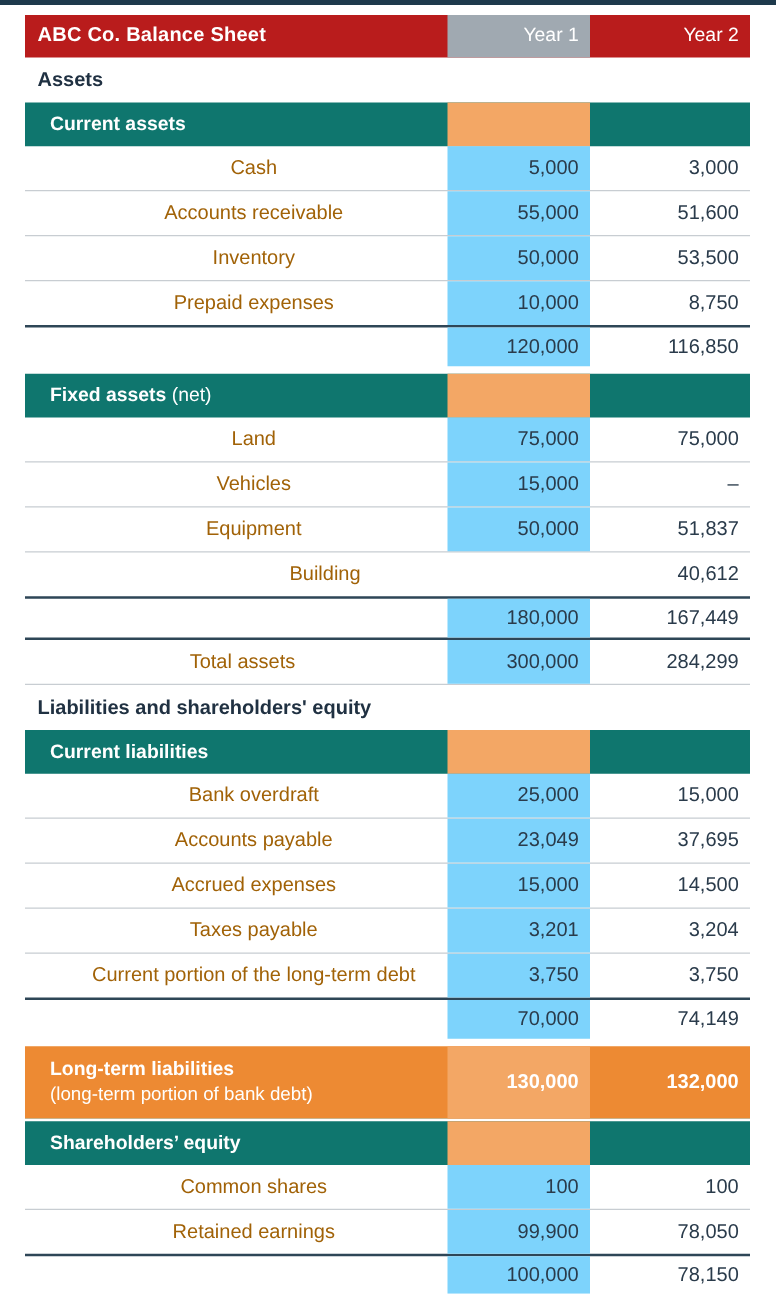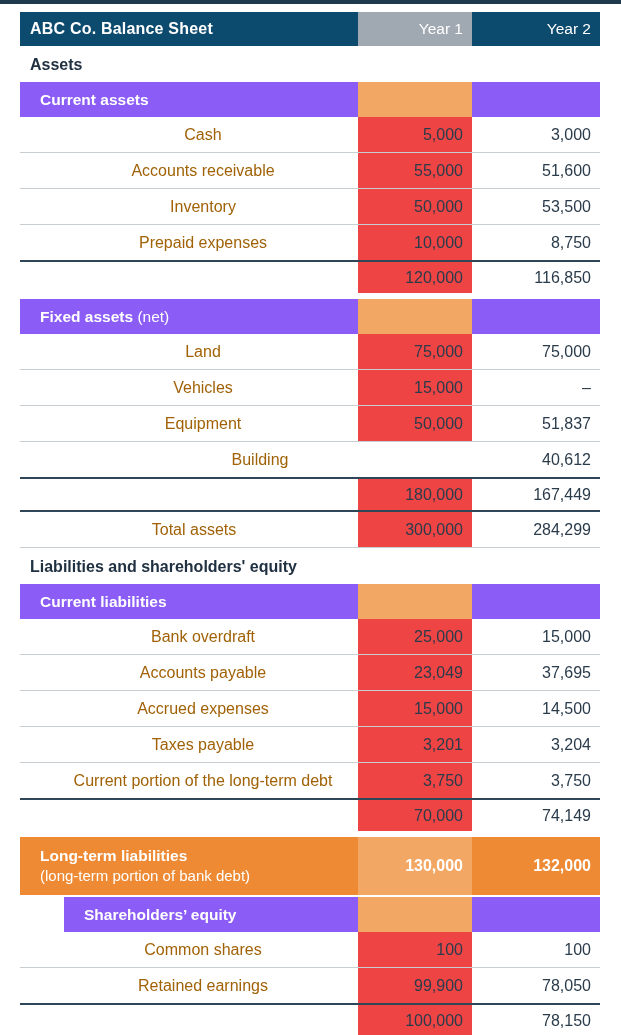--- a/index.html
+++ b/index.html
@@ -4,62 +4,62 @@
 <style>
   html,body{margin:0;padding:0;background:#fff;}
   .canvas{
     position:relative;width:621px;height:1035px;background:#ffffff;
     font-family:"Liberation Sans", sans-serif;color:#2A3B4B;overflow:hidden;
   }
   .top-strip{height:4px;width:621px;background:#1E3A4C;}
   .sheet{margin:8px 21px 0 20px;width:580px;}
 
   
-  .thead{display:flex;height:34px;background:#0c4a6e;color:#fff;}
+  .thead{display:flex;height:34px;background:#b91c1c;color:#fff;}
   .th-title{flex:1;font-weight:bold;font-size:16px;line-height:34px;padding-left:10px;letter-spacing:.2px;}
   .cell-1{width:114px;box-sizing:border-box;padding-left:21px;}
   .cell-2{width:128px;box-sizing:border-box;}
   .thead .cell-1{background:#A0A9B1;}
   .th-num{text-align:right;padding-right:9px;line-height:34px;font-size:15.5px;}
 
   
   .section-heading{font-weight:bold;font-size:16px;color:#203142;padding:10px 0 8px 10px;}
 
   
-  .group-header{display:flex;height:35px;background:#8b5cf6;margin-top:6px;}
+  .group-header{display:flex;height:35px;background:#0f766e;margin-top:6px;}
   .group-header.first{margin-top:0;}
   .gh-label{flex:1;color:#fff;font-weight:bold;font-size:15.5px;line-height:35px;padding-left:20px;}
   .gh-label .suffix{font-weight:normal;}
   .group-header .cell-1{background:#F3A765;}
 
   
   .row{display:flex;height:35px;}
   .row.line{border-top:1px solid #C8CDD2;}
   .row .label{flex:1;font-size:16px;line-height:35px;padding-left:28px;color:#a16207;text-align:center;}
-  .row .cell-1{background:#ef4444;}
+  .row .cell-1{background:#7dd3fc;}
   .num{text-align:right;padding-right:9px;line-height:35px;font-size:16px;color:#2A3B4B;}
 
   
   .row.subtotal{height:31px;border-top:2px solid #2E4657;}
   .row.subtotal .num{line-height:31px;}
 
   
   .row.total{height:35px;border-top:2px solid #2E4657;border-bottom:1px solid #C8CDD2;}
   .row.total .label{padding-left:10px;}
 
   
   .lt-block{display:flex;min-height:57px;background:#ED8A33;margin-top:6px;}
   .lt-text{flex:1;color:#fff;padding:9px 0 9px 20px;box-sizing:border-box;display:flex;flex-direction:column;justify-content:center;}
   .lt-title{font-weight:bold;font-size:15.5px;line-height:1.3;}
   .lt-sub{font-weight:normal;font-size:15px;line-height:1.3;}
   .lt-block .cell-1,.lt-block .cell-2{display:flex;align-items:center;justify-content:flex-end;padding-right:9px;color:#fff;font-weight:bold;font-size:16px;}
   .lt-block .cell-1{background:#F3A765;}
 
   
-  .group-header.equity{margin-top:0;border-top:2px solid #ffffff;margin-left:44px;}
+  .group-header.equity{margin-top:0;border-top:2px solid #ffffff;}
 </style>
 </head>
 <body>
 
 <div class="canvas">
   <div class="top-strip"></div>
 
   <div class="sheet">
 
     <div class="thead">

